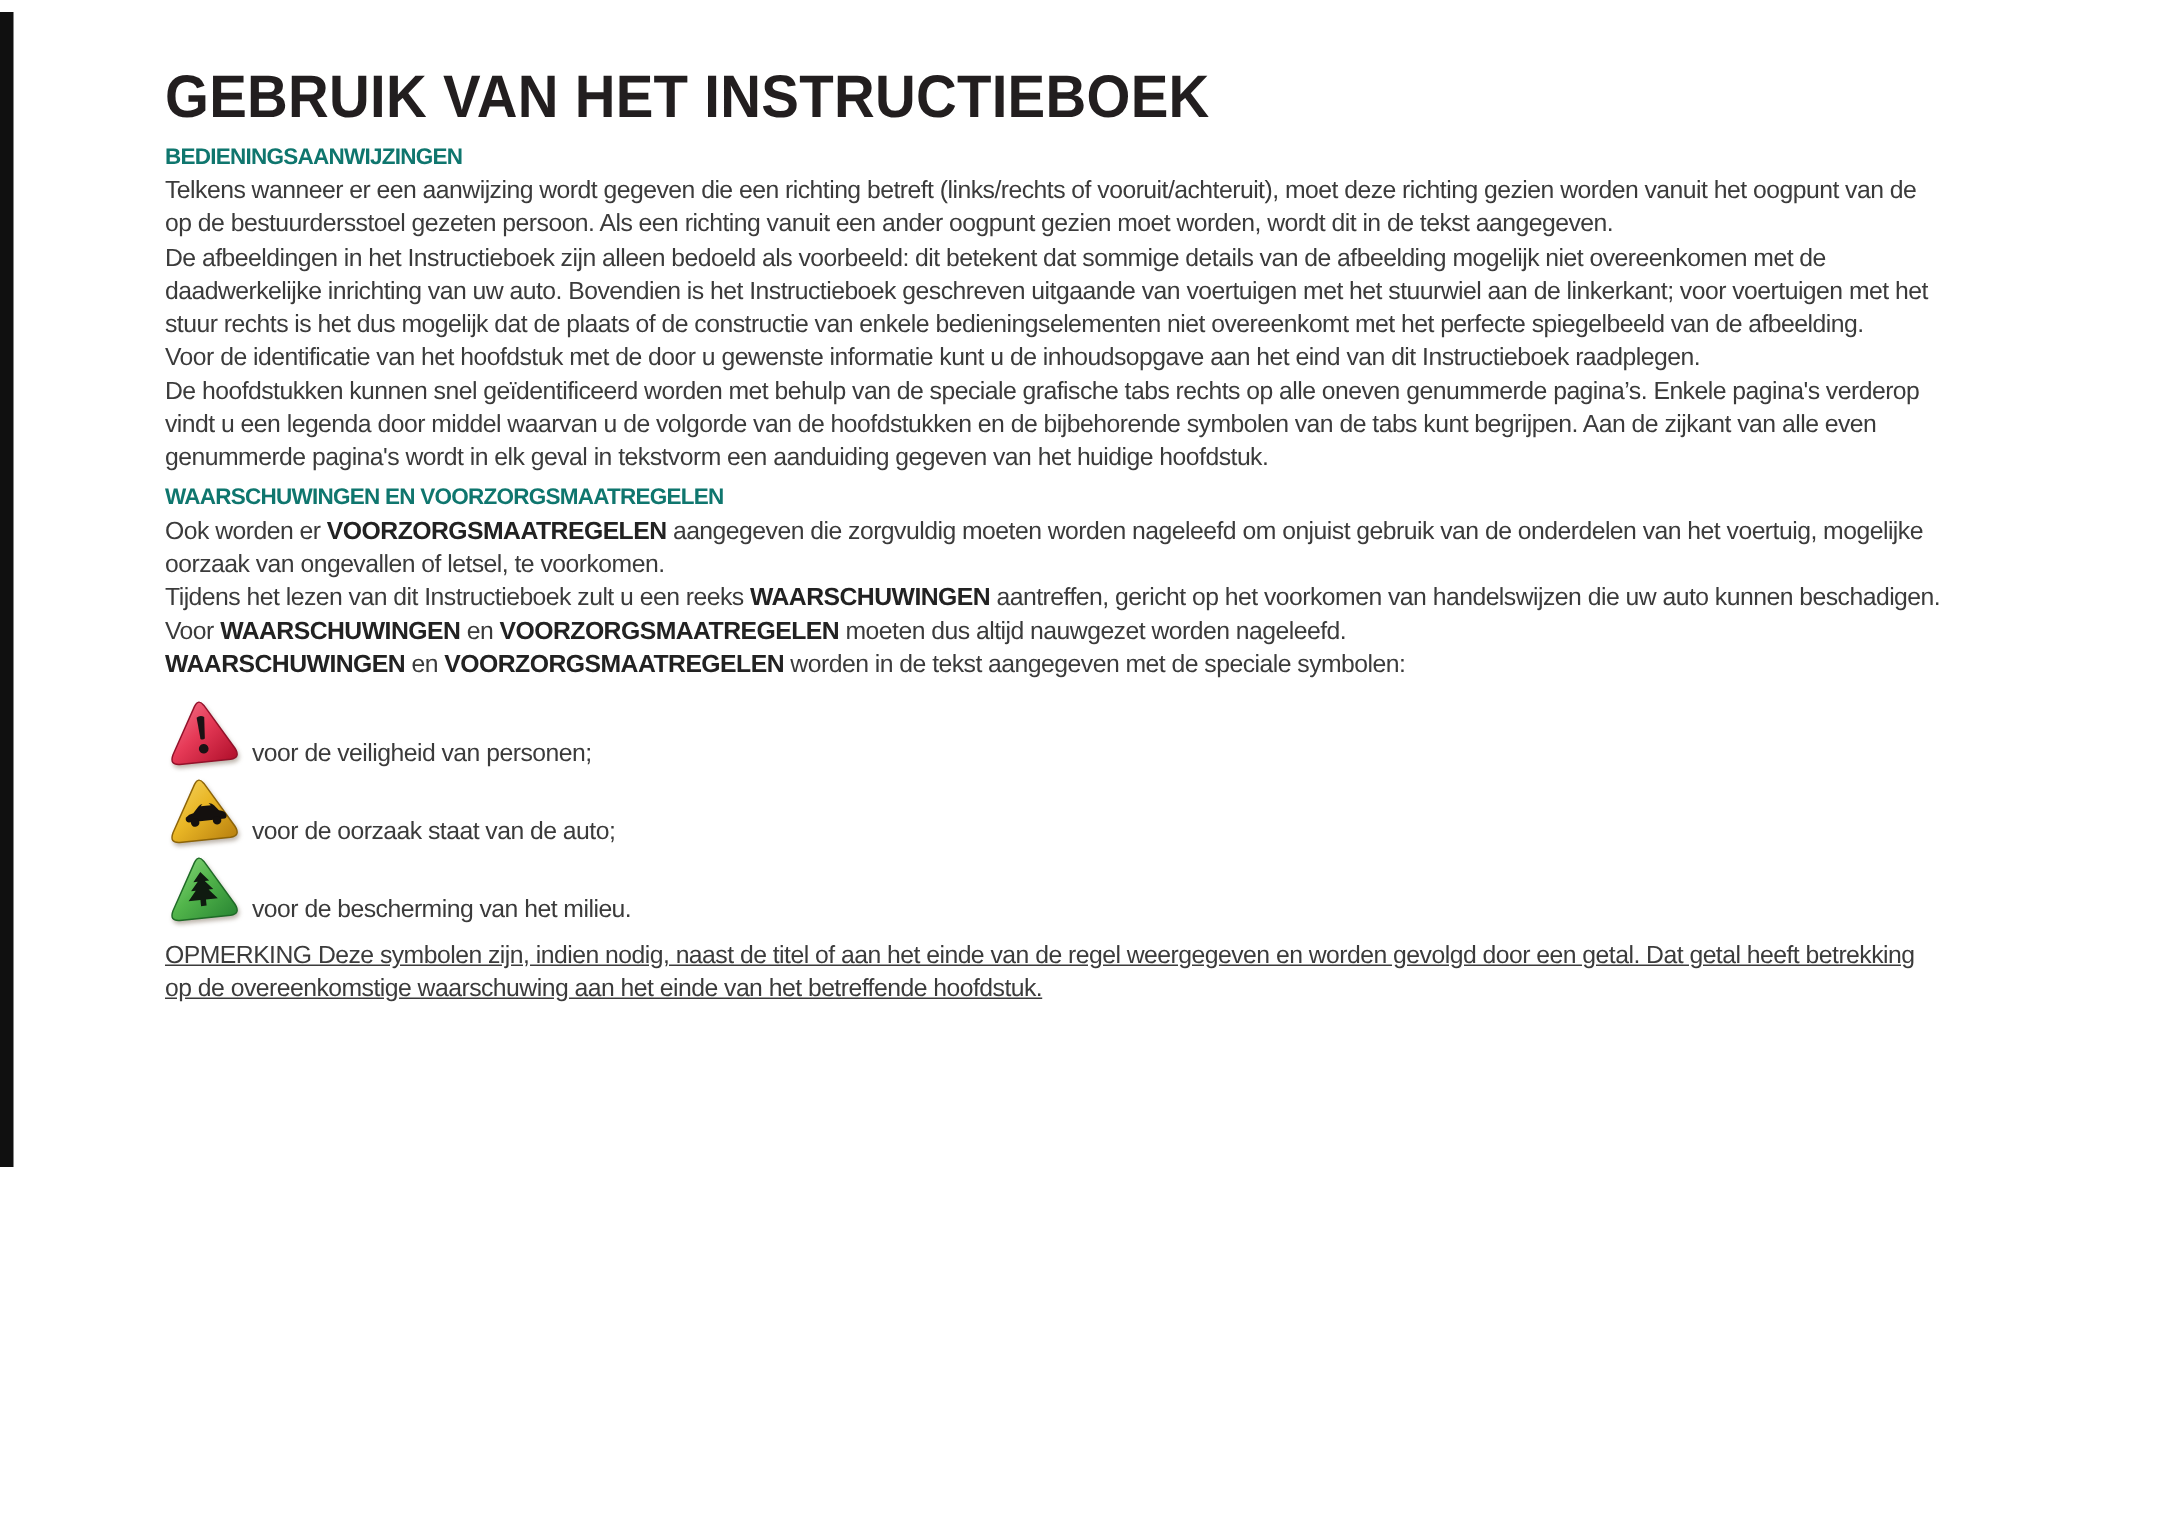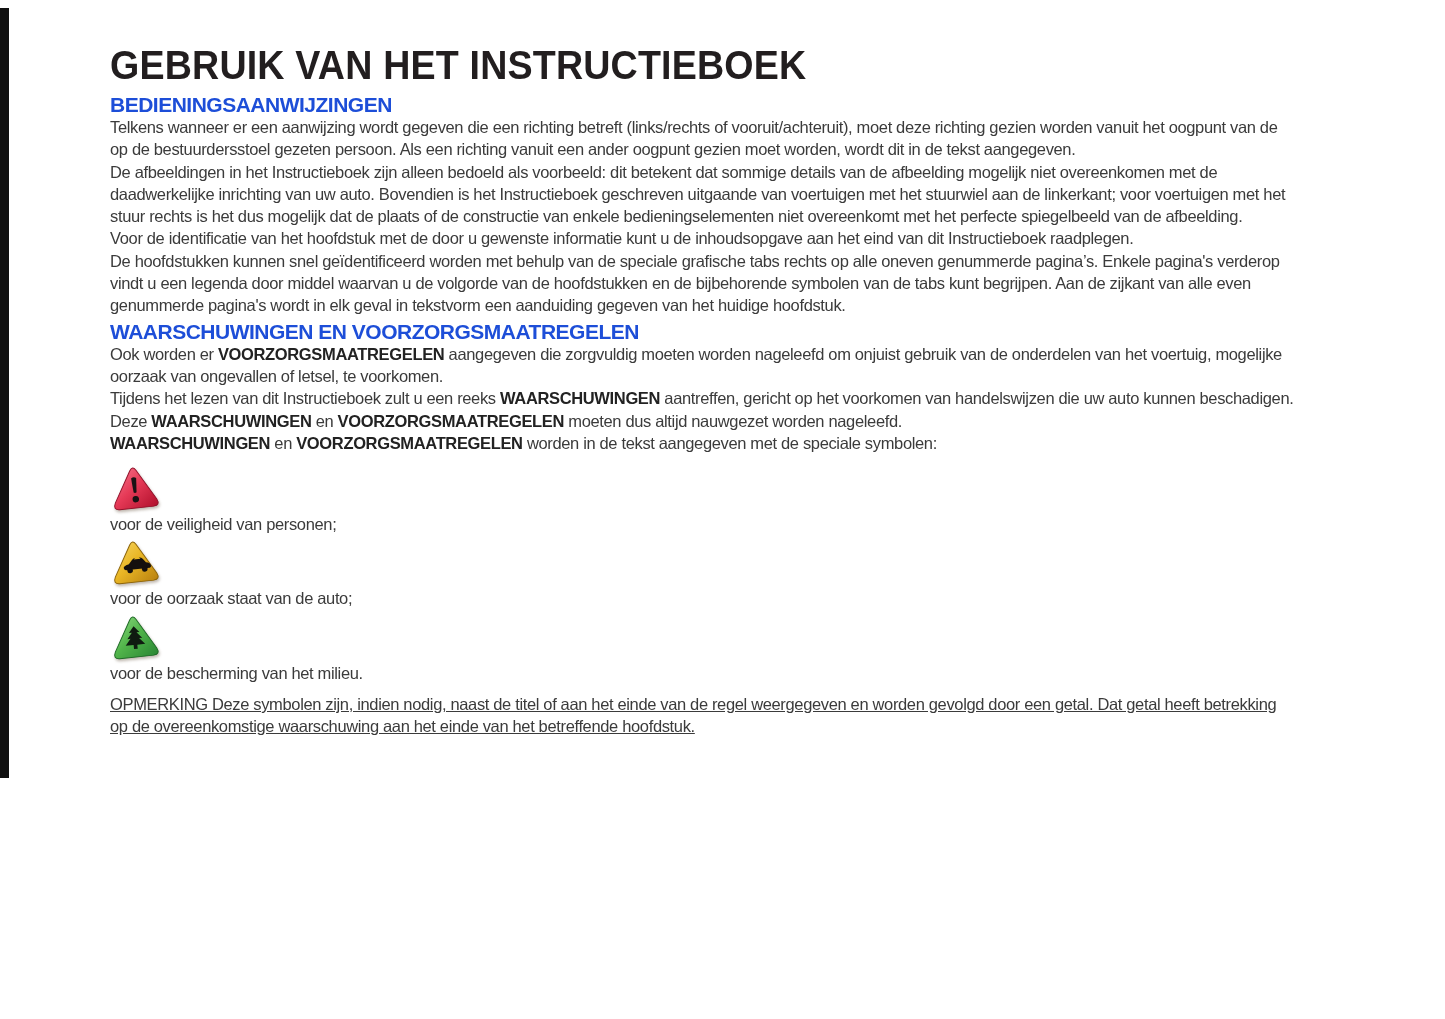--- a/index.html
+++ b/index.html
@@ -32,30 +32,30 @@
     line-height: 42px;
     font-weight: bold;
     color: #221e1f;
     letter-spacing: 0.2px;
     white-space: nowrap;
     transform: scaleX(0.94);
     transform-origin: 0 50%;
   }
   h2.section-heading {
     margin: 5px 0 1px 0;
-    font-size: 21px;
+    font-size: 15px;
     line-height: 20px;
     font-weight: bold;
-    color: #1d4ed8;
+    color: #0f766e;
     letter-spacing: -0.5px;
   }
   p.para { margin: 0; }
   p.para b { font-weight: bold; color: #222222; }
   .symbols { margin-top: 12px; }
-  .symbol-row { display: flex; align-items: flex-start; flex-direction: column; }
+  .symbol-row { display: flex; align-items: flex-end; }
   .symbol-row + .symbol-row { margin-top: 5px; }
   .symbol-icon {
     width: 50px; height: 47px;
     flex: none;
     margin-right: 8px;
     filter: drop-shadow(1.5px 2px 1.5px rgba(70, 45, 20, 0.35));
   }
   .symbol-label { color: #3b3b3b; }
   p.note { margin-top: 9px; text-decoration: underline; }
 </style>
@@ -73,21 +73,21 @@
         <p class="para"><span>Telkens wanneer er een aanwijzing wordt gegeven die een richting betreft (links/rechts of vooruit/achteruit), moet deze richting gezien worden vanuit het oogpunt van de op de bestuurdersstoel gezeten persoon. Als een richting vanuit een ander oogpunt gezien moet worden, wordt dit in de tekst aangegeven.</span></p>
         <p class="para"><span>De afbeeldingen in het Instructieboek zijn alleen bedoeld als voorbeeld: dit betekent dat sommige details van de afbeelding mogelijk niet overeenkomen met de daadwerkelijke inrichting van uw auto. Bovendien is het Instructieboek geschreven uitgaande van voertuigen met het stuurwiel aan de linkerkant; voor voertuigen met het stuur rechts is het dus mogelijk dat de plaats of de constructie van enkele bedieningselementen niet overeenkomt met het perfecte spiegelbeeld van de afbeelding.</span></p>
         <p class="para"><span>Voor de identificatie van het hoofdstuk met de door u gewenste informatie kunt u de inhoudsopgave aan het eind van dit Instructieboek raadplegen.</span></p>
         <p class="para"><span>De hoofdstukken kunnen snel geïdentificeerd worden met behulp van de speciale grafische tabs rechts op alle oneven genummerde pagina’s. Enkele pagina's verderop vindt u een legenda door middel waarvan u de volgorde van de hoofdstukken en de bijbehorende symbolen van de tabs kunt begrijpen. Aan de zijkant van alle even genummerde pagina's wordt in elk geval in tekstvorm een aanduiding gegeven van het huidige hoofdstuk.</span></p>
       </div>
 
     <h2 class="section-heading">WAARSCHUWINGEN EN VOORZORGSMAATREGELEN</h2>
     <div>
         <p class="para"><span>Ook worden er </span><b>VOORZORGSMAATREGELEN</b><span> aangegeven die zorgvuldig moeten worden nageleefd om onjuist gebruik van de onderdelen van het voertuig, mogelijke oorzaak van ongevallen of letsel, te voorkomen.</span></p>
         <p class="para"><span>Tijdens het lezen van dit Instructieboek zult u een reeks </span><b>WAARSCHUWINGEN</b><span> aantreffen, gericht op het voorkomen van handelswijzen die uw auto kunnen beschadigen.</span></p>
-        <p class="para"><span>Deze </span><b>WAARSCHUWINGEN</b><span> en </span><b>VOORZORGSMAATREGELEN</b><span> moeten dus altijd nauwgezet worden nageleefd.</span></p>
+        <p class="para"><span>Voor </span><b>WAARSCHUWINGEN</b><span> en </span><b>VOORZORGSMAATREGELEN</b><span> moeten dus altijd nauwgezet worden nageleefd.</span></p>
         <p class="para"><b>WAARSCHUWINGEN</b><span> en </span><b>VOORZORGSMAATREGELEN</b><span> worden in de tekst aangegeven met de speciale symbolen:</span></p>
       </div>
 
     <div class="symbols">
 
       <div class="symbol-row">
         <svg class="symbol-icon" viewBox="0 0 50 48">
           <defs>
             <linearGradient id="gradRed" x1="0" y1="0" x2="0.9" y2="1">
               <stop offset="0" stop-color="#f57d92"></stop>

